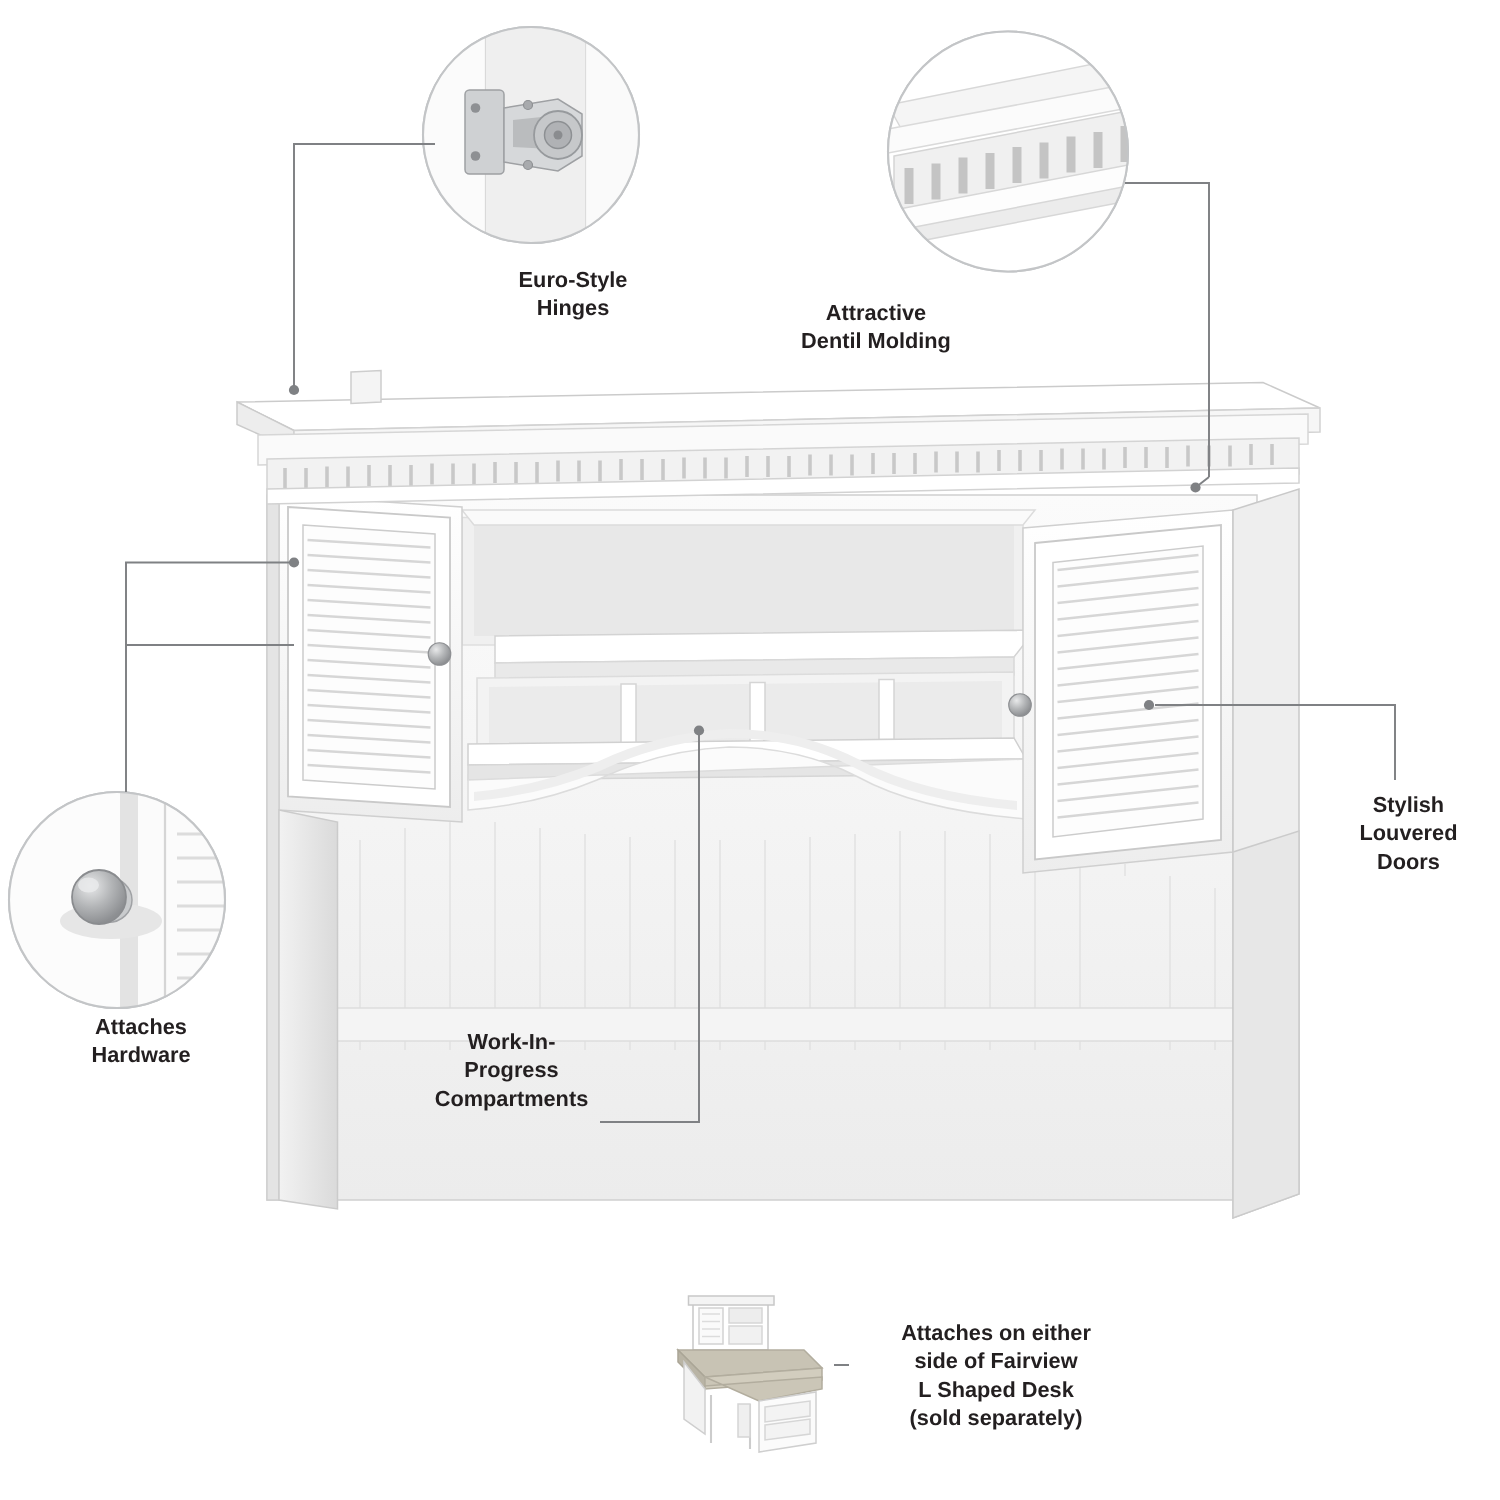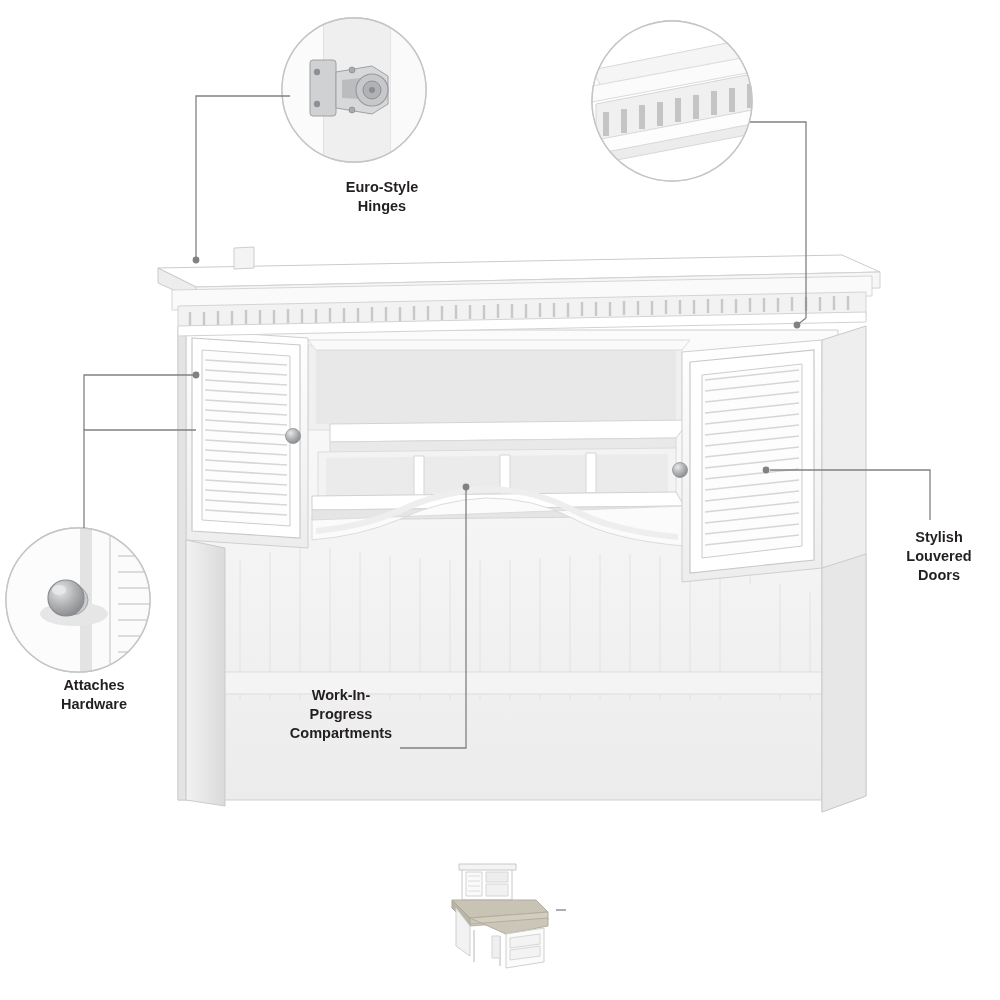--- a/index.html
+++ b/index.html
@@ -411,26 +411,32 @@
         <line x1="500" y1="936" x2="500" y2="966"></line>
       </g>
 
       <path d="M492 936 L500 936 L500 958 L492 958 Z" fill="#efefef" stroke="#d5d5d5" stroke-width="1"></path>
     </g>
   </svg>
 
   <div class="callout-label center" style="left:302px; top:178px; width:160px;">Euro-Style
 Hinges</div>
 
+  <div class="callout-label center" style="left:479px; top:200px; width:210px;">Attractive
+Dentil Molding</div>
 
   <div class="callout-label center" style="left:880px; top:528px; width:118px;text-align:center;">Stylish
 Louvered
 Doors</div>
 
   <div class="callout-label center" style="left:20px; top:676px; width:148px;">Attaches
 Hardware</div>
 
   <div class="callout-label center" style="left:262px; top:686px; width:158px;">Work-In-
 Progress
 Compartments</div>
 
+  <div class="callout-label center" style="left:566px; top:880px; width:196px;">Attaches on either
+side of Fairview
+L Shaped Desk
+(sold separately)</div>
 
 </div>
 
 </body></html>

